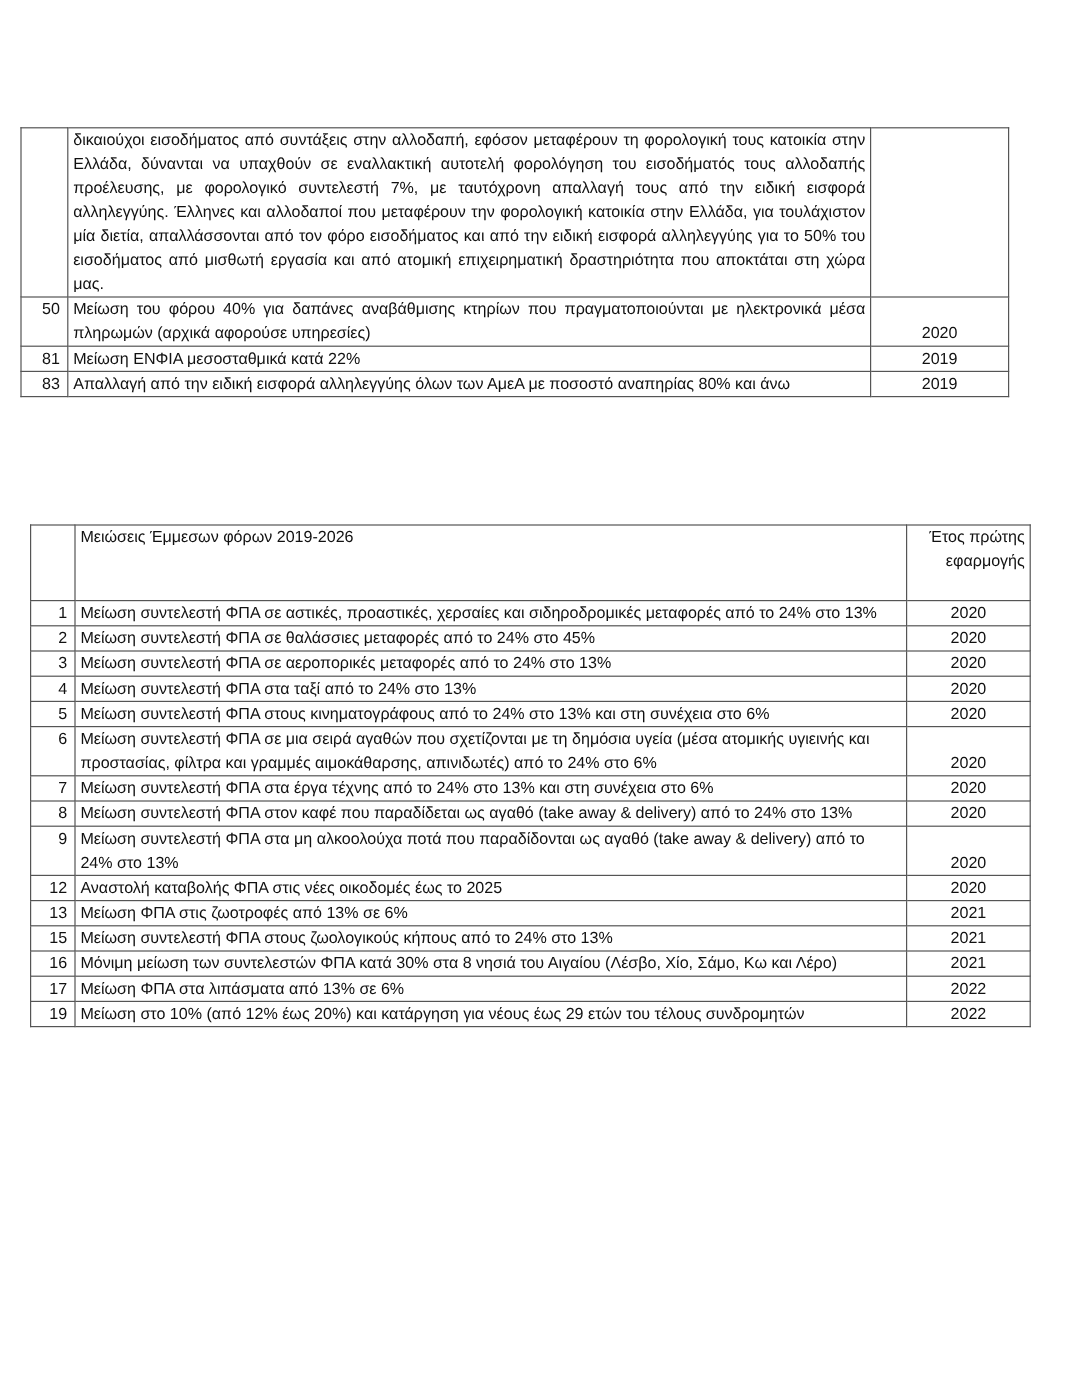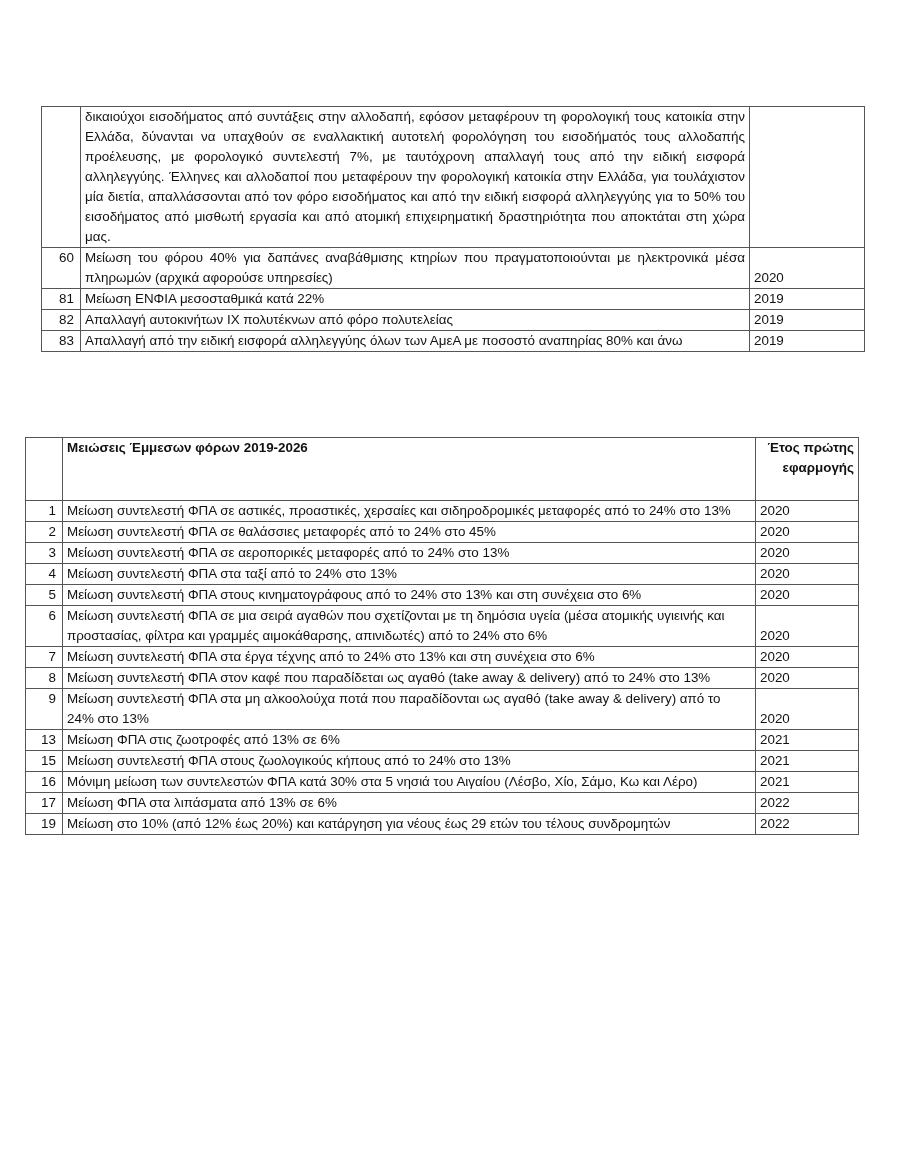--- a/index.html
+++ b/index.html
@@ -2,55 +2,50 @@
 <html><head>
 <meta charset="utf-8">
 <style>
   html, body { margin: 0; padding: 0; background: #ffffff; }
   body { width: 900px; height: 1164px; position: relative; overflow: hidden;
          font-family: "Liberation Sans", "DejaVu Sans", sans-serif; color: #111; }
   table { border-collapse: collapse; position: absolute; table-layout: fixed; }
   td { border: 1px solid #555; font-size: 13.4px; line-height: 20px; padding: 0 4px;
        vertical-align: top; }
   td.num { text-align: right; padding-right: 6px; }
-  td.year { text-align: left; vertical-align: bottom; padding-right: 4px; }
+  td.year { text-align: center; vertical-align: bottom; padding-right: 4px; }
   td.just { text-align: justify; text-align-last: left; }
-  #t1 { left: 41px; top: 106px; width: 823px; padding-left: 48px; }
+  #t1 { left: 17px; top: 106px; width: 823px; padding-left: 48px; }
   #t2 { left: 25px; top: 437px; width: 833px; }
-  .hdr td { font-weight: bold; height: 62px; }
+  .hdr td { font-weight: normal; height: 62px; }
   .hdr td.yh { vertical-align: top; text-align: right; }
 </style>
 </head>
 <body>
 
 <table id="t1">
   <colgroup>
       <col style="width:39px">
       <col style="width:669px">
       <col style="width:115px">
     </colgroup>
   <tbody>
       <tr>
     <td class="num"></td>
     <td class="just">δικαιούχοι εισοδήματος από συντάξεις στην αλλοδαπή, εφόσον μεταφέρουν τη φορολογική τους κατοικία στην Ελλάδα, δύνανται να υπαχθούν σε εναλλακτική αυτοτελή φορολόγηση του εισοδήματός τους αλλοδαπής προέλευσης, με φορολογικό συντελεστή 7%, με ταυτόχρονη απαλλαγή τους από την ειδική εισφορά αλληλεγγύης. Έλληνες και αλλοδαποί που μεταφέρουν την φορολογική κατοικία στην Ελλάδα, για τουλάχιστον μία διετία, απαλλάσσονται από τον φόρο εισοδήματος και από την ειδική εισφορά αλληλεγγύης για το 50% του εισοδήματος από μισθωτή εργασία και από ατομική επιχειρηματική δραστηριότητα που αποκτάται στη χώρα μας.</td>
     <td class="year"></td>
   </tr>
   <tr>
-    <td class="num">60</td>
+    <td class="num">50</td>
     <td class="just">Μείωση του φόρου 40% για δαπάνες αναβάθμισης κτηρίων που πραγματοποιούνται με ηλεκτρονικά μέσα πληρωμών (αρχικά αφορούσε υπηρεσίες)</td>
     <td class="year">2020</td>
   </tr>
   <tr>
     <td class="num">81</td>
     <td>Μείωση ΕΝΦΙΑ μεσοσταθμικά κατά 22%</td>
-    <td class="year">2019</td>
-  </tr>
-  <tr>
-    <td class="num">82</td>
-    <td>Απαλλαγή αυτοκινήτων ΙΧ πολυτέκνων από φόρο πολυτελείας</td>
     <td class="year">2019</td>
   </tr>
   <tr>
     <td class="num">83</td>
     <td>Απαλλαγή από την ειδική εισφορά αλληλεγγύης όλων των ΑμεΑ με ποσοστό αναπηρίας 80% και άνω</td>
     <td class="year">2019</td>
   </tr>
 </tbody>
   </table>
 
@@ -105,32 +100,37 @@
         <td class="num">8</td>
         <td>Μείωση συντελεστή ΦΠΑ στον καφέ που παραδίδεται ως αγαθό (take away &amp; delivery) από το 24% στο 13%</td>
         <td class="year">2020</td>
       </tr>
   <tr>
         <td class="num">9</td>
         <td>Μείωση συντελεστή ΦΠΑ στα μη αλκοολούχα ποτά που παραδίδονται ως αγαθό (take away &amp; delivery) από το 24% στο 13%</td>
         <td class="year">2020</td>
       </tr>
   <tr>
+        <td class="num">12</td>
+        <td>Αναστολή καταβολής ΦΠΑ στις νέες οικοδομές έως το 2025</td>
+        <td class="year">2020</td>
+      </tr>
+  <tr>
         <td class="num">13</td>
         <td>Μείωση ΦΠΑ στις ζωοτροφές από 13% σε 6%</td>
         <td class="year">2021</td>
       </tr>
   <tr>
         <td class="num">15</td>
         <td>Μείωση συντελεστή ΦΠΑ στους ζωολογικούς κήπους από το 24% στο 13%</td>
         <td class="year">2021</td>
       </tr>
   <tr>
         <td class="num">16</td>
-        <td>Μόνιμη μείωση των συντελεστών ΦΠΑ κατά 30% στα 5 νησιά του Αιγαίου (Λέσβο, Χίο, Σάμο, Κω και Λέρο)</td>
+        <td>Μόνιμη μείωση των συντελεστών ΦΠΑ κατά 30% στα 8 νησιά του Αιγαίου (Λέσβο, Χίο, Σάμο, Κω και Λέρο)</td>
         <td class="year">2021</td>
       </tr>
   <tr>
         <td class="num">17</td>
         <td>Μείωση ΦΠΑ στα λιπάσματα από 13% σε 6%</td>
         <td class="year">2022</td>
       </tr>
   <tr>
         <td class="num">19</td>
         <td>Μείωση στο 10% (από 12% έως 20%) και κατάργηση για νέους έως 29 ετών του τέλους συνδρομητών</td>

